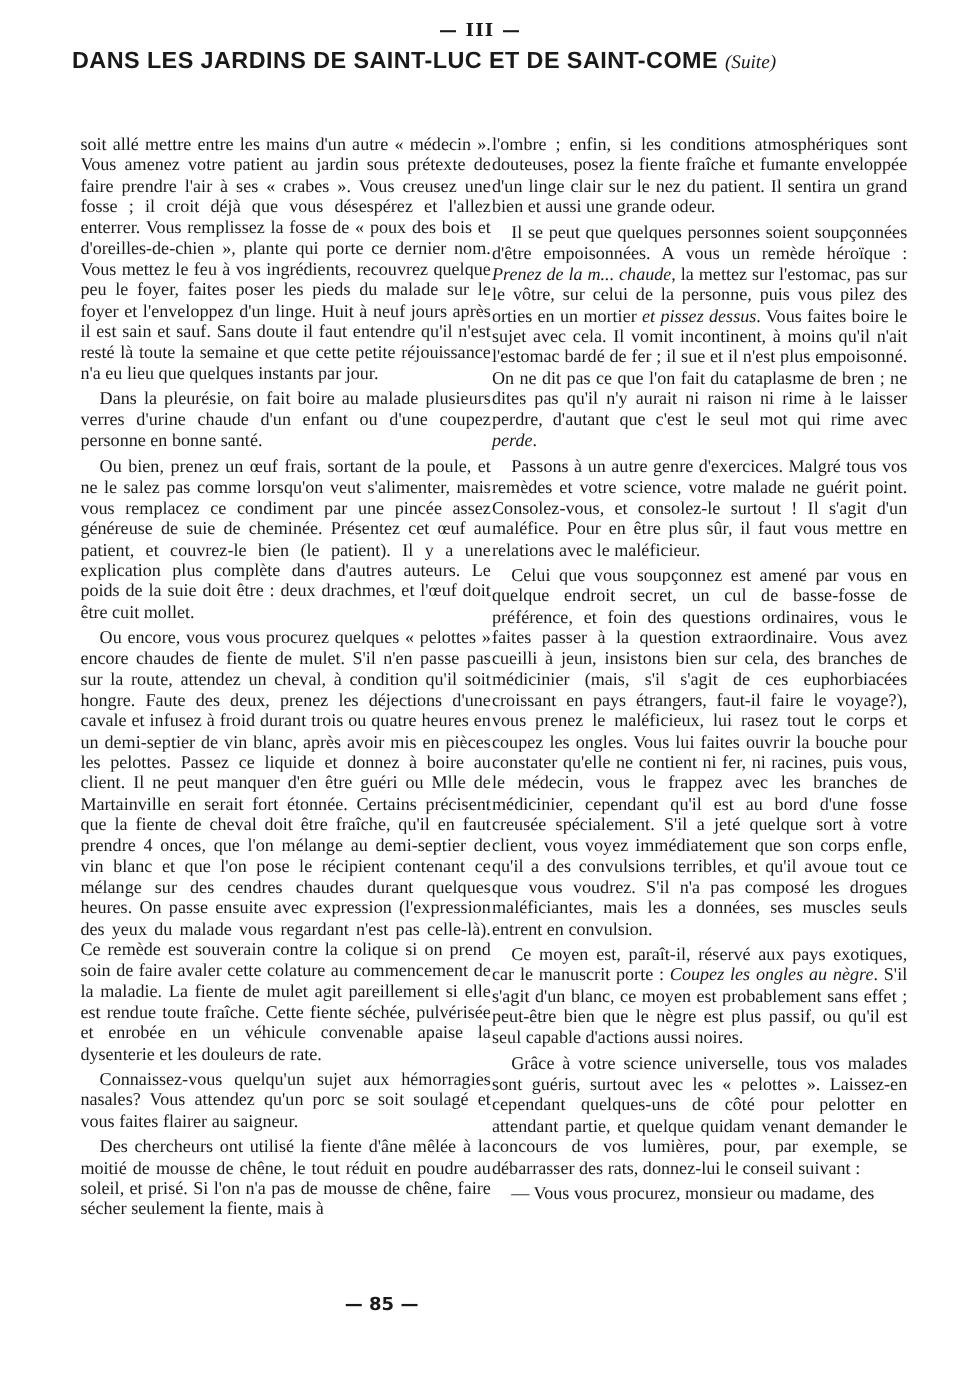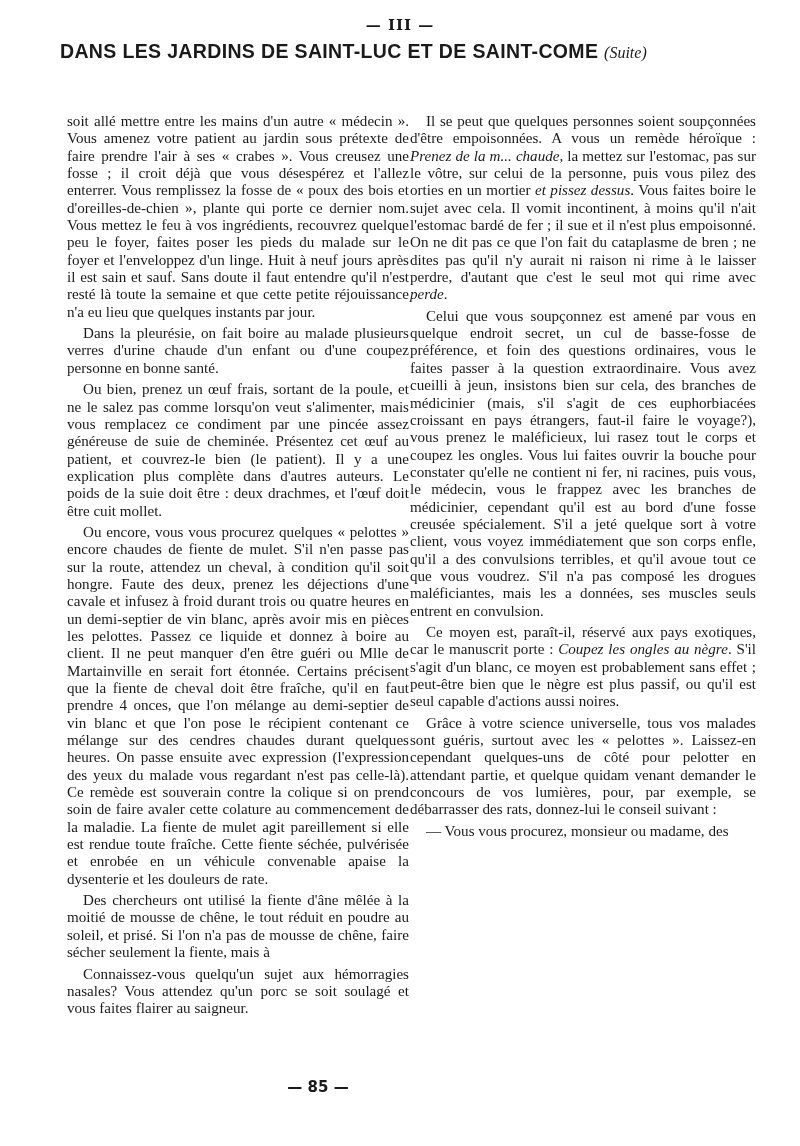--- a/index.html
+++ b/index.html
@@ -33,25 +33,27 @@
 
 <div class="page-number-top">— III —</div>
 
 <div class="title"><span>DANS LES JARDINS DE SAINT-LUC ET DE SAINT-COME</span> <span class="suite">(Suite)</span></div>
 
 <div class="col left">
   <p class="cont">soit allé mettre entre les mains d'un autre « médecin ». Vous amenez votre patient au jardin sous prétexte de faire prendre l'air à ses « crabes ». Vous creusez une fosse ; il croit déjà que vous désespérez et l'allez enterrer. Vous remplissez la fosse de « poux des bois et d'oreilles-de-chien », plante qui porte ce dernier nom. Vous mettez le feu à vos ingrédients, recouvrez quelque peu le foyer, faites poser les pieds du malade sur le foyer et l'enveloppez d'un linge. Huit à neuf jours après il est sain et sauf. Sans doute il faut entendre qu'il n'est resté là toute la semaine et que cette petite réjouissance n'a eu lieu que quelques instants par jour.</p>
   <p>Dans la pleurésie, on fait boire au malade plusieurs verres d'urine chaude d'un enfant ou d'une coupez personne en bonne santé.</p>
   <p>Ou bien, prenez un œuf frais, sortant de la poule, et ne le salez pas comme lorsqu'on veut s'alimenter, mais vous remplacez ce condiment par une pincée assez généreuse de suie de cheminée. Présentez cet œuf au patient, et couvrez-le bien (le patient). Il y a une explication plus complète dans d'autres auteurs. Le poids de la suie doit être : deux drachmes, et l'œuf doit être cuit mollet.</p>
   <p>Ou encore, vous vous procurez quelques « pelottes » encore chaudes de fiente de mulet. S'il n'en passe pas sur la route, attendez un cheval, à condition qu'il soit hongre. Faute des deux, prenez les déjections d'une cavale et infusez à froid durant trois ou quatre heures en un demi-septier de vin blanc, après avoir mis en pièces les pelottes. Passez ce liquide et donnez à boire au client. Il ne peut manquer d'en être guéri ou Mlle de Martainville en serait fort étonnée. Certains précisent que la fiente de cheval doit être fraîche, qu'il en faut prendre 4 onces, que l'on mélange au demi-septier de vin blanc et que l'on pose le récipient contenant ce mélange sur des cendres chaudes durant quelques heures. On passe ensuite avec expression (l'expression des yeux du malade vous regardant n'est pas celle-là). Ce remède est souverain contre la colique si on prend soin de faire avaler cette colature au commencement de la maladie. La fiente de mulet agit pareillement si elle est rendue toute fraîche. Cette fiente séchée, pulvérisée et enrobée en un véhicule convenable apaise la dysenterie et les douleurs de rate.</p>
+  <p>Connaissez-vous quelqu'un sujet aux hémorragies nasales? Vous attendez qu'un porc se soit soulagé et vous faites flairer au saigneur.</p>
   <p>Des chercheurs ont utilisé la fiente d'âne mêlée à la moitié de mousse de chêne, le tout réduit en poudre au soleil, et prisé. Si l'on n'a pas de mousse de chêne, faire sécher seulement la fiente, mais à</p>
-  <p>Connaissez-vous quelqu'un sujet aux hémorragies nasales? Vous attendez qu'un porc se soit soulagé et vous faites flairer au saigneur.</p>
 </div>
 
 <div class="col right">
+  <p class="cont">l'ombre ; enfin, si les conditions atmosphériques sont douteuses, posez la fiente fraîche et fumante enveloppée d'un linge clair sur le nez du patient. Il sentira un grand bien et aussi une grande odeur.</p>
   <p><span>Il se peut que quelques personnes soient soupçonnées d'être empoisonnées. A vous un remède héroïque : </span><em>Prenez de la m... chaude</em><span>, la mettez sur l'estomac, pas sur le vôtre, sur celui de la personne, puis vous pilez des orties en un mortier </span><em>et pissez dessus</em><span>. Vous faites boire le sujet avec cela. Il vomit incontinent, à moins qu'il n'ait l'estomac bardé de fer ; il sue et il n'est plus empoisonné. On ne dit pas ce que l'on fait du cataplasme de bren ; ne dites pas qu'il n'y aurait ni raison ni rime à le laisser perdre, d'autant que c'est le seul mot qui rime avec </span><em>perde</em><span>.</span></p>
+  <p>Passons à un autre genre d'exercices. Malgré tous vos remèdes et votre science, votre malade ne guérit point. Consolez-vous, et consolez-le surtout ! Il s'agit d'un maléfice. Pour en être plus sûr, il faut vous mettre en relations avec le maléficieur.</p>
   <p>Celui que vous soupçonnez est amené par vous en quelque endroit secret, un cul de basse-fosse de préférence, et foin des questions ordinaires, vous le faites passer à la question extraordinaire. Vous avez cueilli à jeun, insistons bien sur cela, des branches de médicinier (mais, s'il s'agit de ces euphorbiacées croissant en pays étrangers, faut-il faire le voyage?), vous prenez le maléficieux, lui rasez tout le corps et coupez les ongles. Vous lui faites ouvrir la bouche pour constater qu'elle ne contient ni fer, ni racines, puis vous, le médecin, vous le frappez avec les branches de médicinier, cependant qu'il est au bord d'une fosse creusée spécialement. S'il a jeté quelque sort à votre client, vous voyez immédiatement que son corps enfle, qu'il a des convulsions terribles, et qu'il avoue tout ce que vous voudrez. S'il n'a pas composé les drogues maléficiantes, mais les a données, ses muscles seuls entrent en convulsion.</p>
   <p><span>Ce moyen est, paraît-il, réservé aux pays exotiques, car le manuscrit porte : </span><em>Coupez les ongles au nègre</em><span>. S'il s'agit d'un blanc, ce moyen est probablement sans effet ; peut-être bien que le nègre est plus passif, ou qu'il est seul capable d'actions aussi noires.</span></p>
   <p>Grâce à votre science universelle, tous vos malades sont guéris, surtout avec les « pelottes ». Laissez-en cependant quelques-uns de côté pour pelotter en attendant partie, et quelque quidam venant demander le concours de vos lumières, pour, par exemple, se débarrasser des rats, donnez-lui le conseil suivant :</p>
   <p>— Vous vous procurez, monsieur ou madame, des</p>
 </div>
 
 <div class="page-number-bottom">— 85 —</div>
 
 </body></html>

